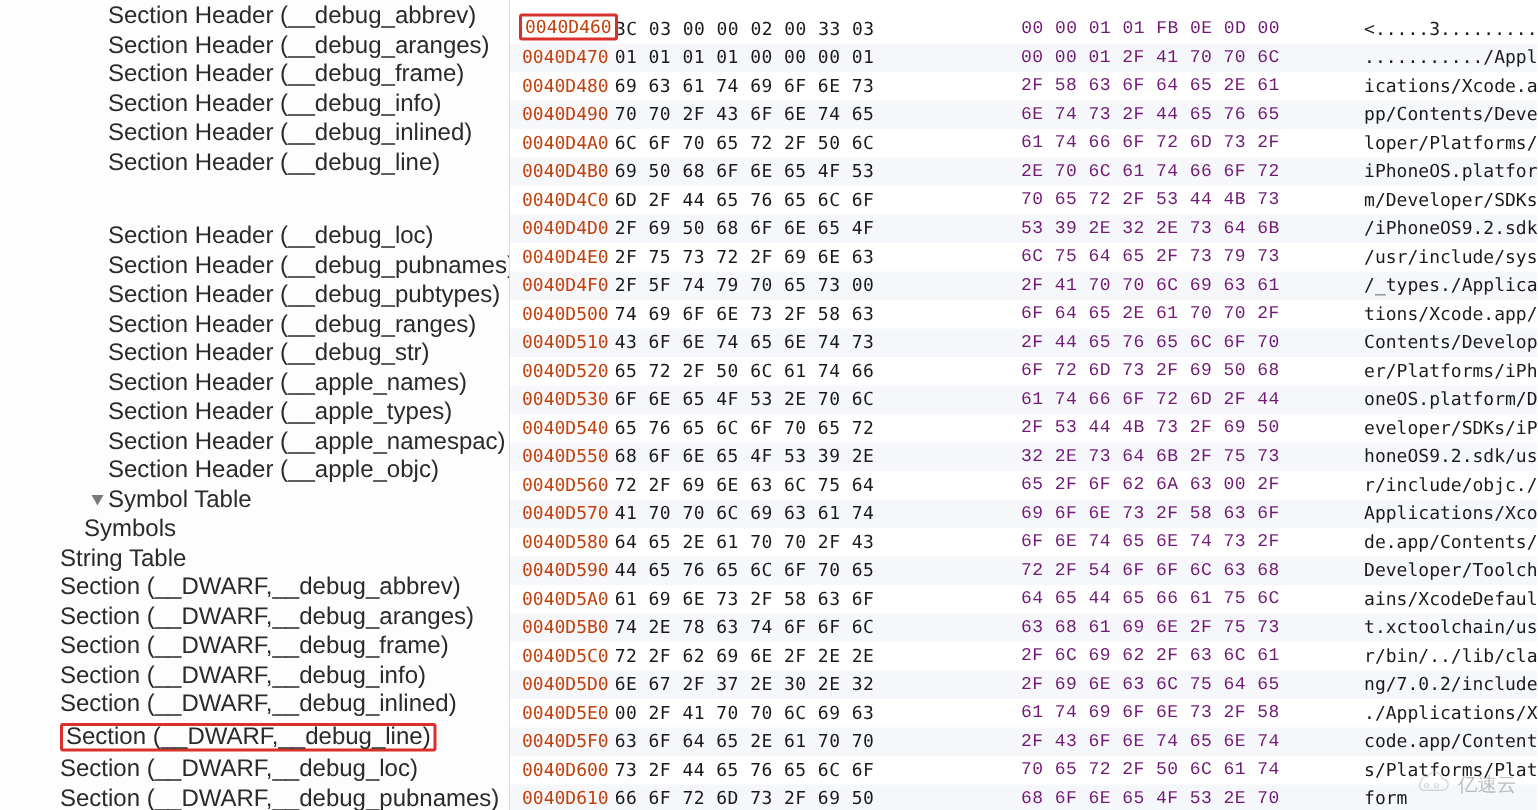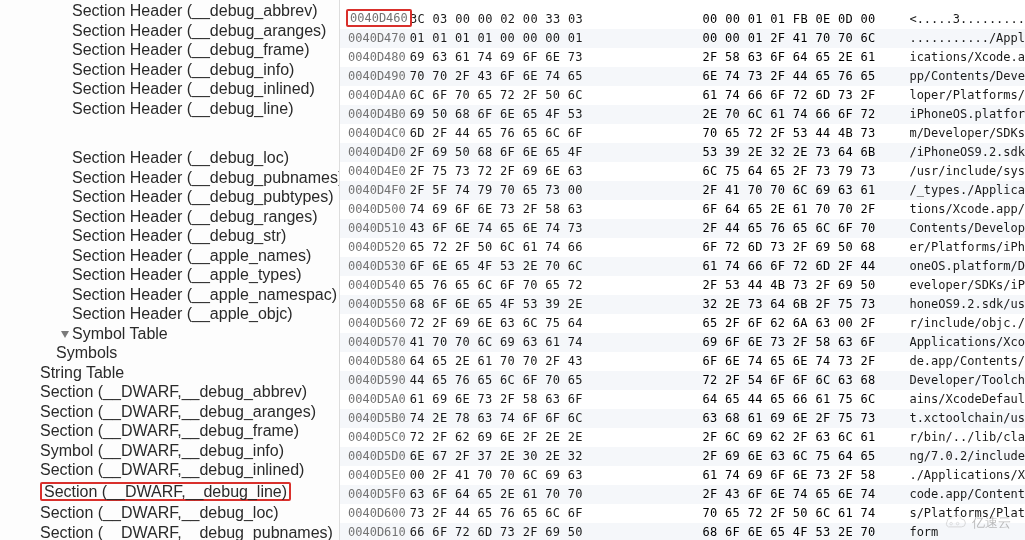--- a/index.html
+++ b/index.html
@@ -68,35 +68,36 @@
     .hex-row {
       display: flex;
       line-height: 19px;
       height: 19px;
       white-space: pre;
     }
     .hex-row.alt { background: #f5f7fa; }
     .col-offset {
       width: 66px;
       padding-left: 8px;
-      color: #737373;
+      color: #c2410c;
     }
     .col-hex1 {
       width: 275px;
       padding-left: 4px;
       color: #1a1a1a;
       letter-spacing: 0.3px;
     }
     .col-hex2 {
       width: 230px;
       padding-left: 4px;
-      color: #000000;
+      color: #701a75;
       letter-spacing: 0.3px;
-      text-align: center;
+      text-align: left;
       padding-right: 6px;
+      font-family: Liberation Mono, monospace;
     }
     .col-ascii {
       flex: 1;
       padding-left: 6px;
       color: #1a1a1a;
     }
     .offset-hl {
       border: 2px solid #d9302c;
       border-radius: 2px;
       padding: 0 2px;
@@ -143,21 +144,21 @@
         <div class="tree-item" style="padding-left: 72px;"><span>Section Header (__apple_namespac)</span></div>
         <div class="tree-item" style="padding-left: 72px;"><span>Section Header (__apple_objc)</span></div>
         <div class="tree-item" style="padding-left: 28px; margin-left: 32px;"><span class="disclosure"><svg viewBox="0 0 10 10">
               <path d="M1 1 L9 1 L5 8 Z" fill="#7a7a7a"></path>
             </svg></span><span>Symbol Table</span></div>
         <div class="tree-item" style="padding-left: 56px;"><span>Symbols</span></div>
         <div class="tree-item" style="padding-left: 40px;"><span>String Table</span></div>
         <div class="tree-item" style="padding-left: 40px;"><span>Section (__DWARF,__debug_abbrev)</span></div>
         <div class="tree-item" style="padding-left: 40px;"><span>Section (__DWARF,__debug_aranges)</span></div>
         <div class="tree-item" style="padding-left: 40px;"><span>Section (__DWARF,__debug_frame)</span></div>
-        <div class="tree-item" style="padding-left: 40px;"><span>Symbol (__DWARF,__debug_info)</span></div>
+        <div class="tree-item" style="padding-left: 40px;"><span>Section (__DWARF,__debug_info)</span></div>
         <div class="tree-item" style="padding-left: 40px;"><span>Section (__DWARF,__debug_inlined)</span></div>
         <div class="tree-item" style="padding-left: 40px;"><span class="selected-box"><span>Section (__DWARF,__debug_line)</span></span></div>
         <div class="tree-item" style="padding-left: 40px;"><span>Section (__DWARF,__debug_loc)</span></div>
         <div class="tree-item" style="padding-left: 40px;"><span>Section (__DWARF,__debug_pubnames)</span></div>
         <div class="tree-item" style="padding-left: 40px;"><span>Section (__DWARF,__debug_pubtypes)</span></div>
         <div class="tree-item" style="padding-left: 40px;"><span>Section (__DWARF,__debug_ranges)</span></div>
       </div>
   </div>
   <div class="hex-panel">
     <div class="hex-rows" id="hex-rows">

